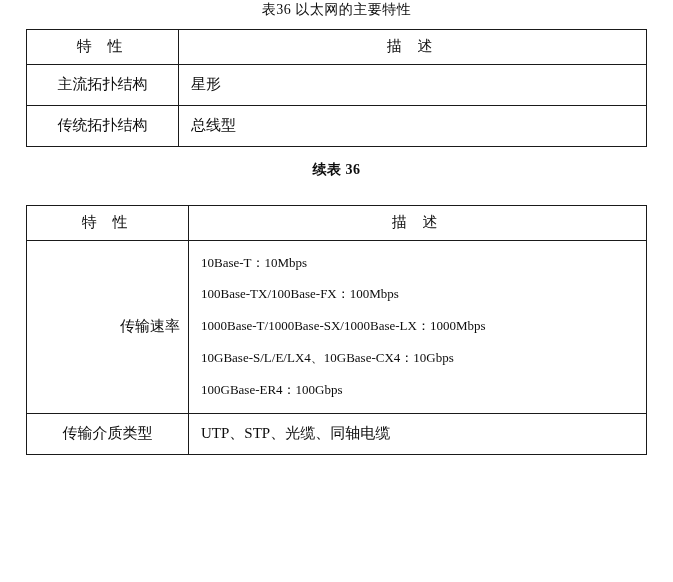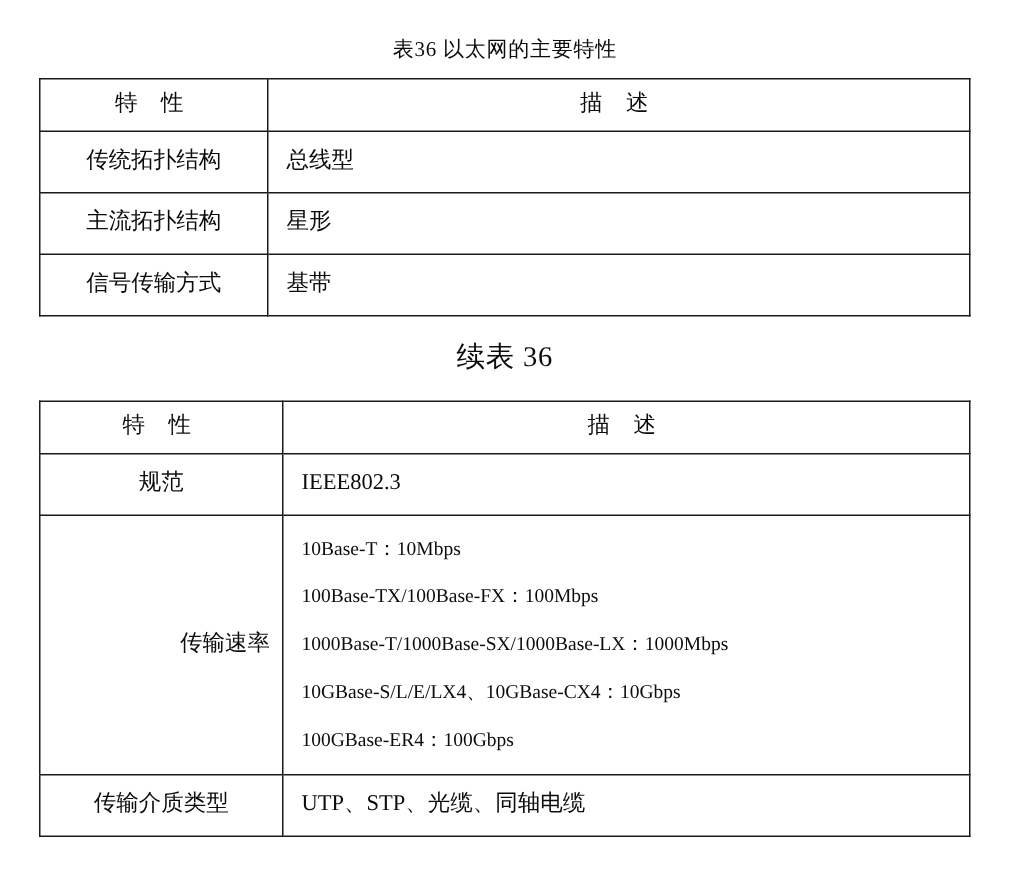--- a/index.html
+++ b/index.html
@@ -20,27 +20,28 @@
     height: 582px;
     position: relative;
     box-sizing: border-box;
   }
   .caption {
     text-align: center;
     font-size: 14px;
     letter-spacing: 0.5px;
   }
   .caption-1 {
-    margin-top: 24px;
+    margin-top: 1px;
     margin-bottom: 10px;
   }
   .caption-2 {
     margin-top: 14px;
-    margin-bottom: 16px;
-    font-size: 19px;
+    margin-bottom: 26px;
+    font-size: 14px;
+    font-weight: bold;
   }
   table.doc-table {
     border-collapse: collapse;
     width: 621px;
     margin: 0 auto;
     table-layout: fixed;
     background: #fff;
   }
   table.doc-table td {
     border: 1px solid #1a1a1a;
@@ -100,49 +101,41 @@
     <colgroup>
         <col class="col-feature">
         <col>
       </colgroup>
     <tbody>
       <tr>
         <td class="hdr-cell">特  性</td>
         <td class="hdr-cell">描    述</td>
       </tr>
       <tr class="row-tall">
-        <td class="col-feature">传统拓扑结构</td>
-        <td class="col-desc">总线型</td>
-      </tr>
-      <tr class="row-tall">
         <td class="col-feature">主流拓扑结构</td>
         <td class="col-desc">星形</td>
       </tr>
       <tr class="row-tall">
-        <td class="col-feature">信号传输方式</td>
-        <td class="col-desc">基带</td>
+        <td class="col-feature">传统拓扑结构</td>
+        <td class="col-desc">总线型</td>
       </tr>
     </tbody>
   </table>
 
   <div class="caption caption-2">续表 36</div>
 
   <table class="doc-table t2">
     <colgroup>
         <col class="col-feature">
         <col>
       </colgroup>
     <tbody>
       <tr>
         <td class="hdr-cell">特  性</td>
         <td class="hdr-cell">描    述</td>
-      </tr>
-      <tr class="row-tall">
-        <td class="col-feature">规范</td>
-        <td class="col-desc">IEEE802.3</td>
       </tr>
       <tr>
         <td class="col-feature rate-cell">传输速率</td>
         <td class="col-desc">
           <div class="rate-list">
             <div>10Base-T：10Mbps</div>
             <div>100Base-TX/100Base-FX：100Mbps</div>
             <div>1000Base-T/1000Base-SX/1000Base-LX：1000Mbps</div>
             <div>10GBase-S/L/E/LX4、10GBase-CX4：10Gbps</div>
             <div>100GBase-ER4：100Gbps</div>

